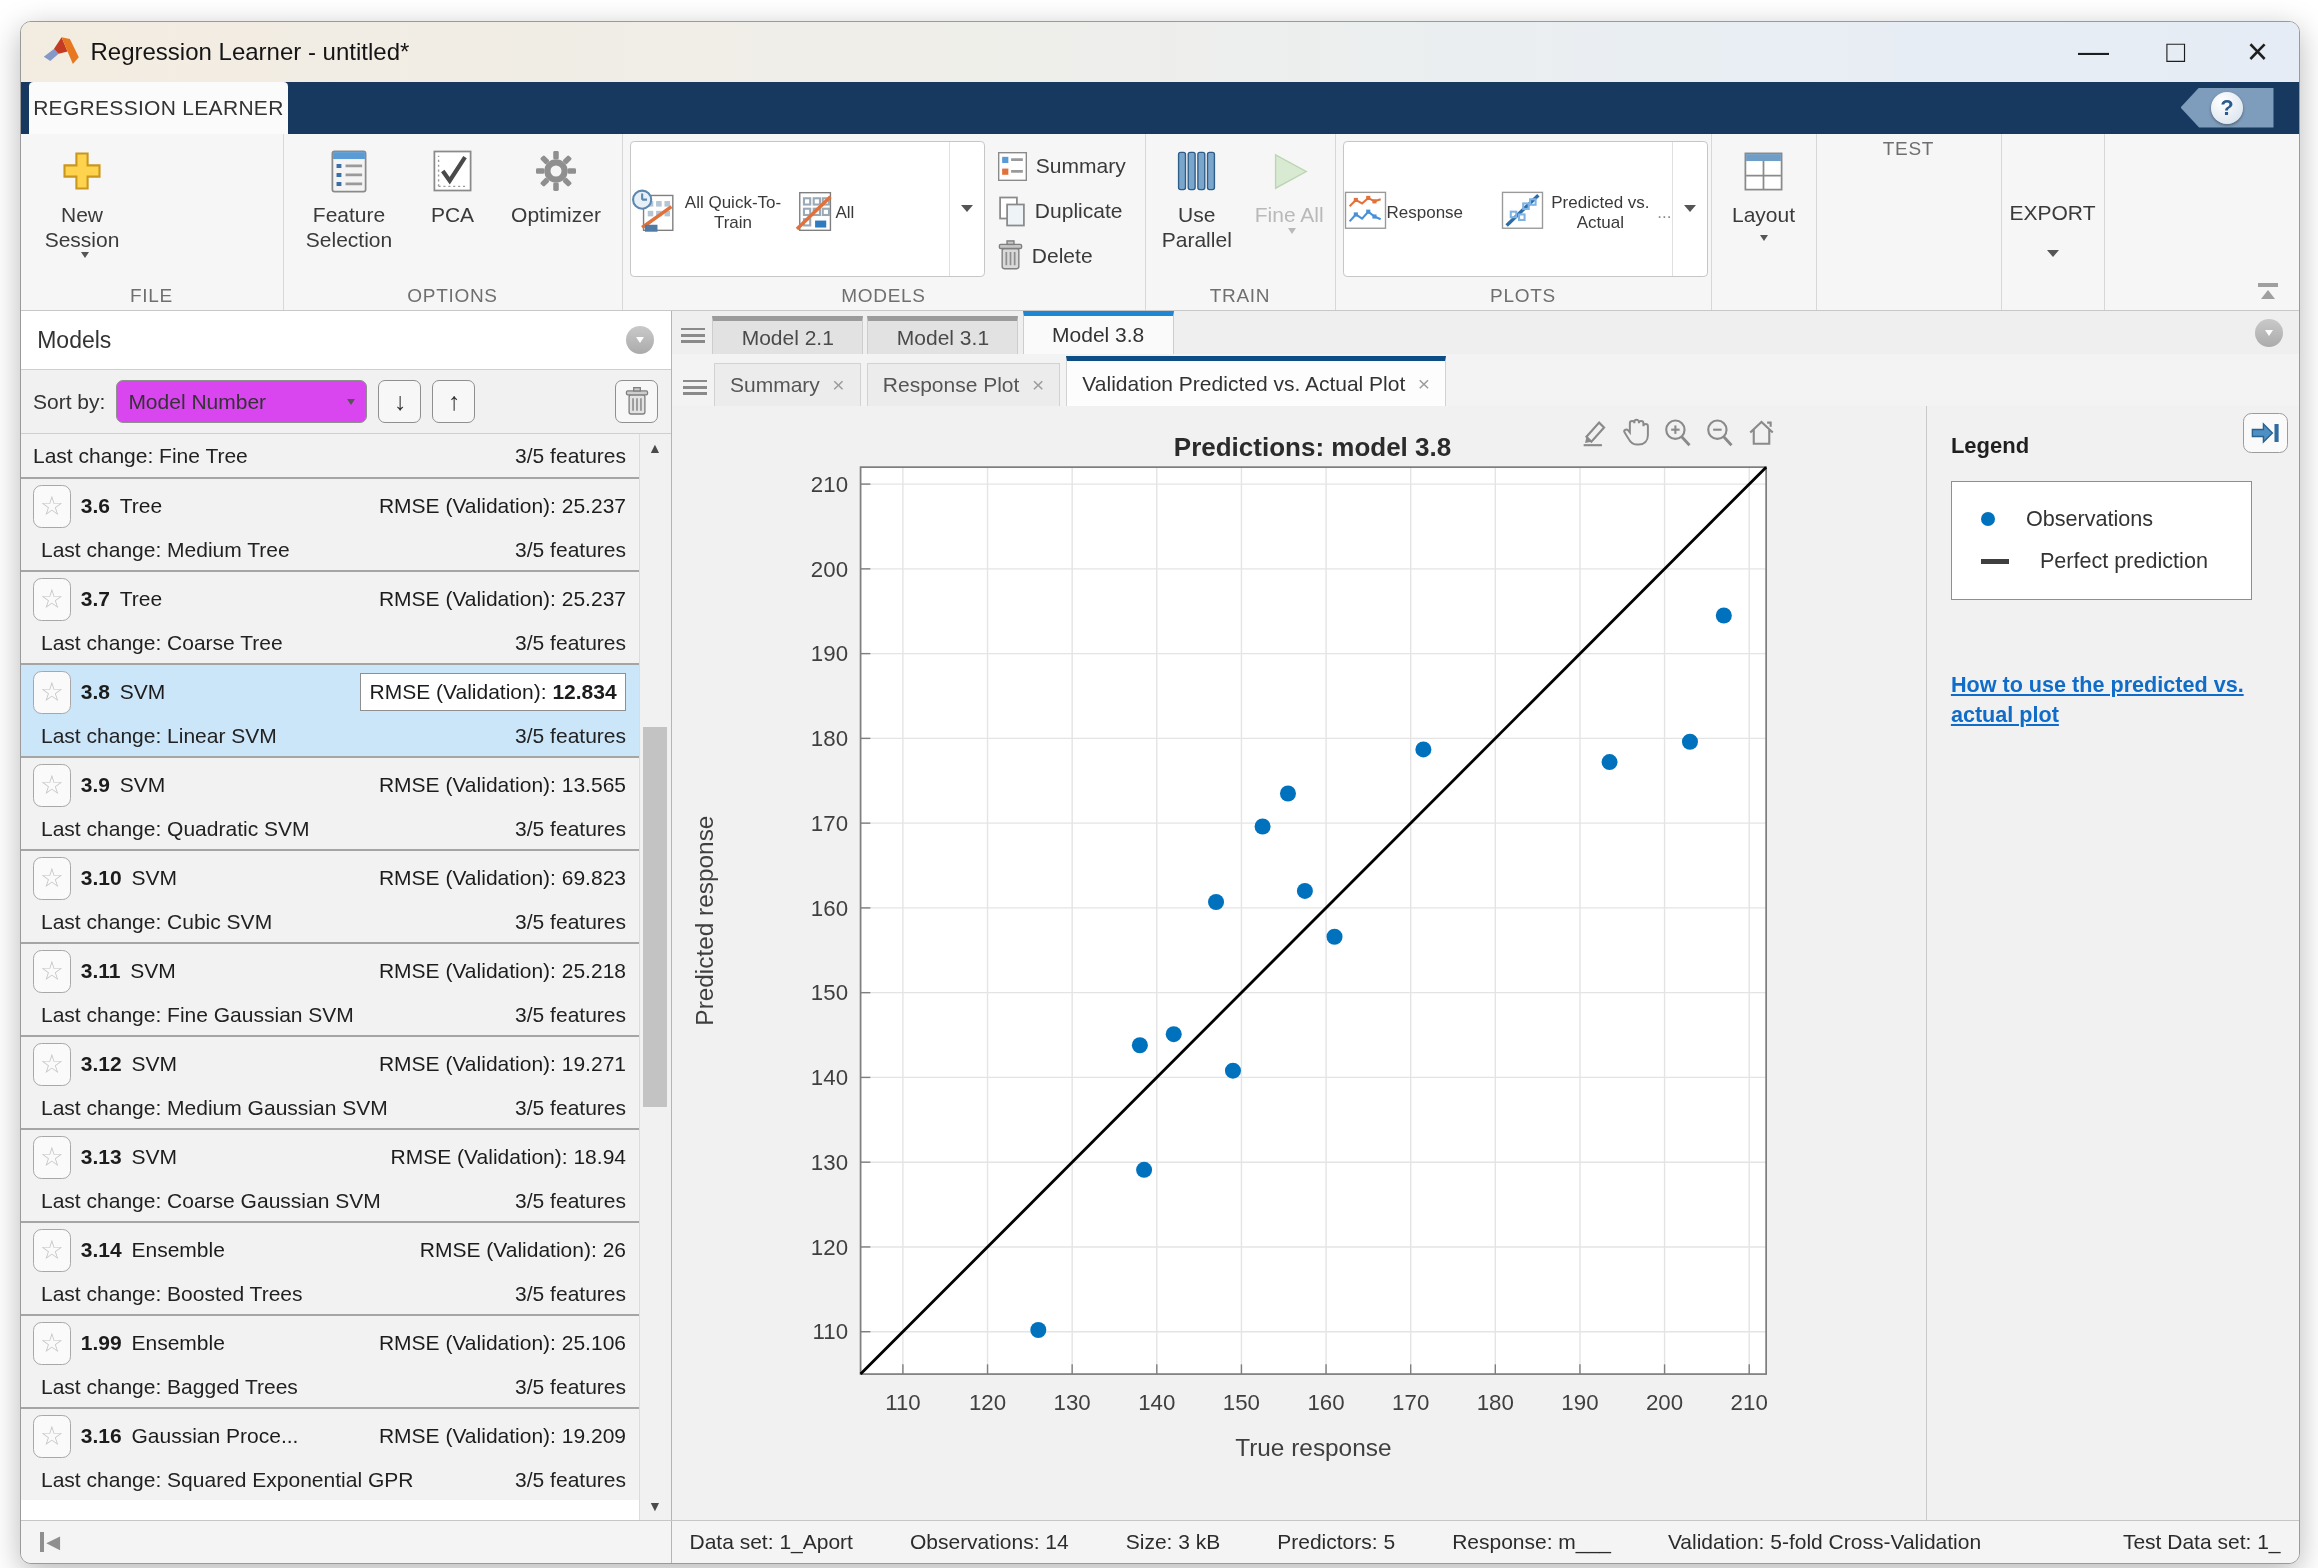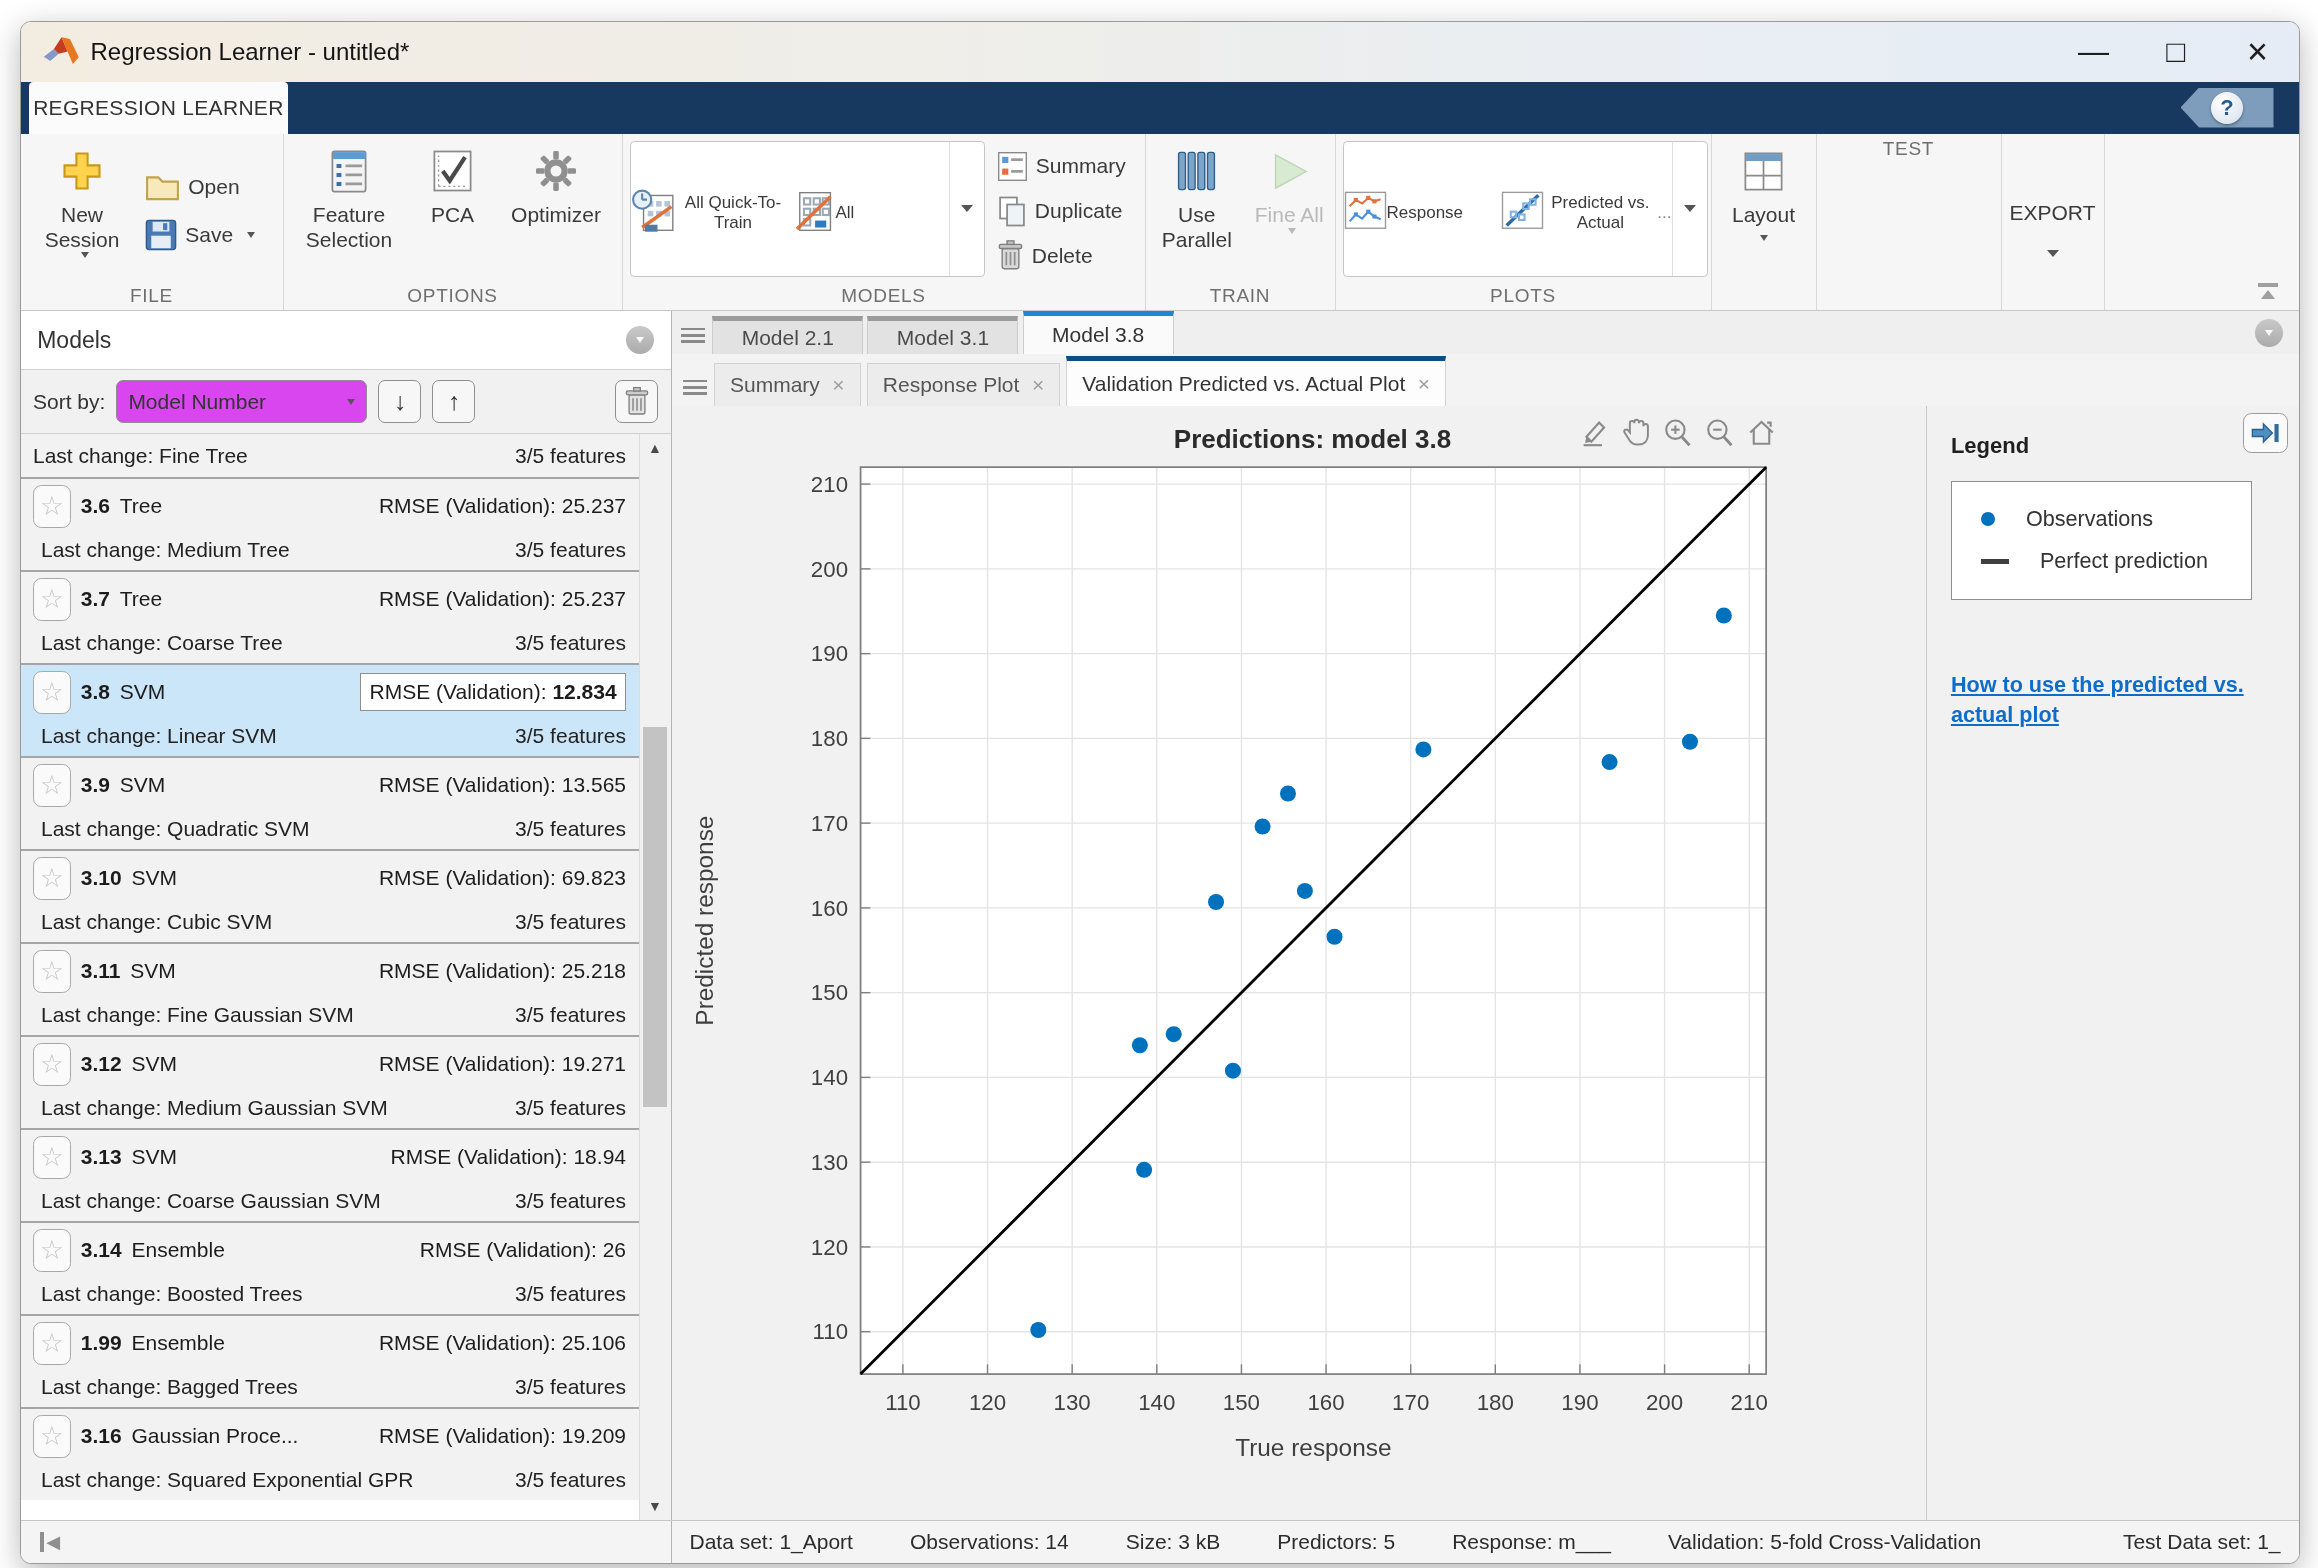--- a/index.html
+++ b/index.html
@@ -93,21 +93,21 @@
   .doc-tab.active { background:#fafafa; border-top:5.6px solid #1e86d2; height:43px; color:#333; }
   .doc-tabstrip .circle-menu { position:absolute; right:15.3px; top:8.4px; margin-left:0; }
   .plot-tabstrip { height:52px; flex:0 0 auto; display:flex; align-items:flex-end; background:#f3f3f3; padding-left:7px; }
   .plot-tab { height:43px; padding:0 15.3px; margin-right:5.6px; background:#ececec; border:0.7px solid #d2d2d2; border-bottom:none;
     display:flex; align-items:center; gap:12.5px; font-size:21px; color:#555; }
   .plot-tab.active { background:#fdfdfd; border-top:5.6px solid #0d4d85; color:#333; height:50px; }
   .tab-close { font-size:21px; color:#9d9d9d; }
 
   .doc-content { flex:1; position:relative; background:#f1f1f1; display:flex; min-height:0; }
   .plot-panel { width:1254px; flex:0 0 auto; position:relative; }
-  .plot-title { position:absolute; top:18px; left:188px; width:906px; text-align:center; font-size:26px; font-weight:bold; color:#2b2b2b; }
+  .plot-title { position:absolute; top:26px; left:188px; width:906px; text-align:center; font-size:26px; font-weight:bold; color:#2b2b2b; }
   .plot-tools { position:absolute; top:11px; right:149px; display:flex; gap:11px; }
   .plot-tools svg { display:block; }
   #chart-svg { position:absolute; top:50px; left:0; }
   .legend-divider { width:1.4px; background:#c9c9c9; flex:0 0 auto; }
   .legend-panel { flex:1; padding:26.5px 21px 0 24px; min-width:0; }
   .legend-title { font-size:22px; font-weight:bold; color:#1f1f1f; }
   .legend-box { margin-top:22px; width:301px; border:1.4px solid #8f8f8f; background:#fff; padding:16.7px 0; }
   .legend-entry { display:flex; align-items:center; height:42px; padding-left:29px; gap:31px; font-size:21.6px; color:#333; }
   .marker-dot { width:14px; height:14px; border-radius:50%; flex:0 0 auto; }
   .marker-line { width:28px; height:4.9px; flex:0 0 auto; }
@@ -157,38 +157,20 @@
     <div class="tsec" style="width:263px">
       <div class="tsec-body">
         <div class="bigbtn wrapbox" style="width:109px">
           <span class="icon">
             <svg width="42" height="42" viewBox="0 0 60 60">
                 <path d="M22 5h16v17h17v16H38v17H22V38H5V22h17z" fill="#ffd34d" stroke="#c9971c" stroke-width="3"></path>
               </svg>
           </span>
           <span class="lbl">New Session</span>
             <span class="dd sm"></span>
-        </div>
-        <div class="stackcol">
-          <div class="smallbtn">
-            <svg width="35" height="31" viewBox="0 0 50 44">
-                <path d="M3 9h16l6 6h22v25H3z" fill="#f7e9b9" stroke="#c2a24a" stroke-width="3"></path>
-              </svg>
-            <span>Open</span>
-          </div>
-          <div class="smallbtn">
-            <svg width="32" height="32" viewBox="0 0 46 46">
-                <rect x="2" y="2" width="42" height="42" rx="4" fill="#4a7ab5" stroke="#2d5a8e" stroke-width="2"></rect>
-                <rect x="11" y="4" width="24" height="14" fill="#dce8f4"></rect>
-                <rect x="26" y="6" width="6" height="10" fill="#4a7ab5"></rect>
-                <rect x="9" y="24" width="28" height="18" fill="#e8eef5"></rect>
-              </svg>
-            <span>Save</span>
-            <span class="dd sm"></span>
-          </div>
         </div>
       </div>
       <div class="tsec-label">FILE</div>
     </div>
 
     <div class="tsec" style="width:339px">
       <div class="tsec-body" style="justify-content:center; gap:12.5px">
         <div class="bigbtn" style="width:112px">
           <span class="icon">
             <svg width="36" height="43" viewBox="0 0 52 62">

